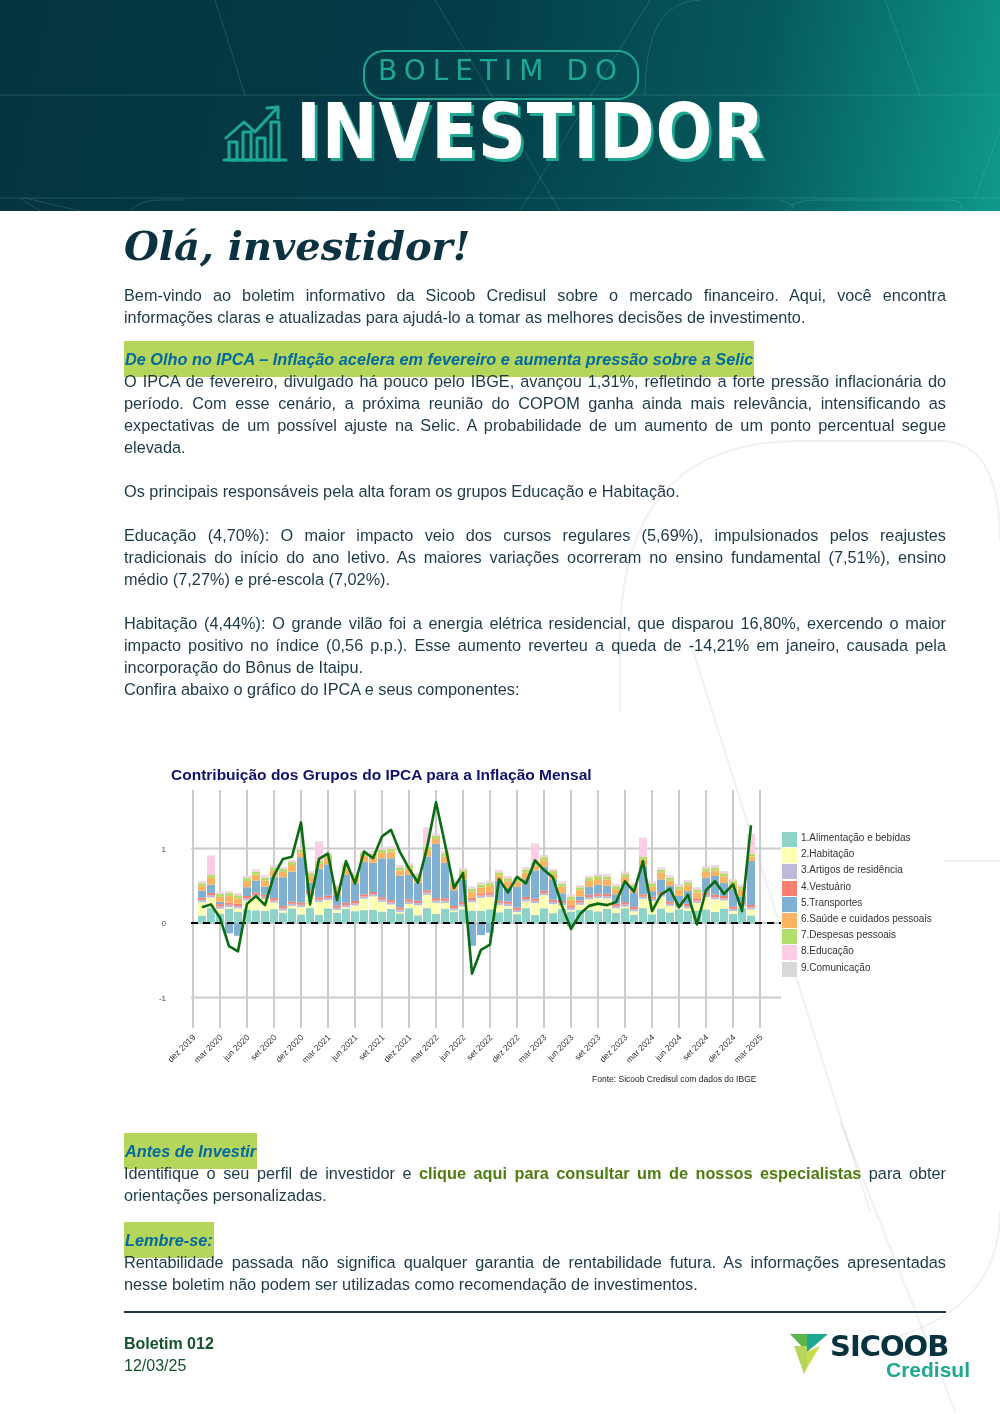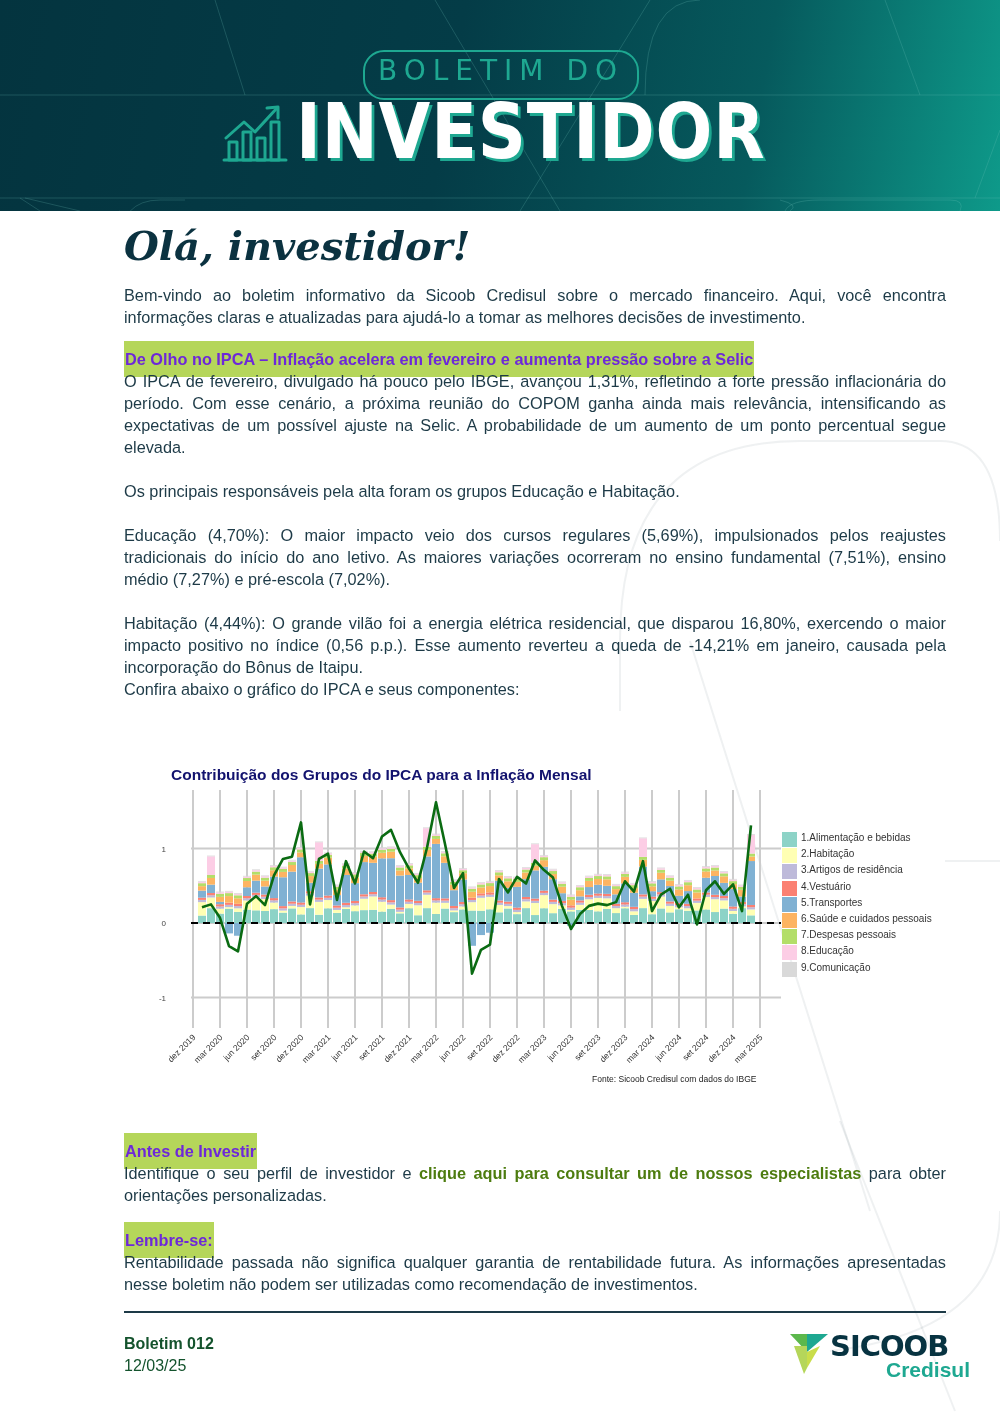--- a/index.html
+++ b/index.html
@@ -12,21 +12,21 @@
           border-radius: 21px; color: #1ea891; font-size: 28px; letter-spacing: 7px; text-align: center;
           line-height: 37px; font-family: "DejaVu Sans", sans-serif; font-weight: normal; }
   .big-title { position: absolute; left: 296px; top: 92px; font-family: "DejaVu Sans", sans-serif; font-weight: bold;
                font-size: 76px; color: #ffffff; letter-spacing: 1px; line-height: 80px;
                text-shadow: 3px 3px 0 #1ea891; transform: scaleX(0.88); transform-origin: left top; }
   .logo-icon { position: absolute; left: 222px; top: 102px; }
   .content { position: absolute; left: 124px; width: 822px; }
   .greeting { top: 222px; font-family: "DejaVu Serif", serif; font-style: italic; font-weight: bold; font-size: 40px;
               color: #0b3240; }
   p.body { font-size: 16.3px; line-height: 22px; color: #1d3a47; text-align: justify; font-family: "Liberation Sans", sans-serif; }
-  .hl { background: #b5d65a; font-weight: bold; color: #6d28d9; padding: 9px 1px; }
+  .hl { background: #b5d65a; font-style: italic; font-weight: bold; color: #0369a1; padding: 9px 1px; }
   .link { color: #4d7c0f; font-weight: bold; cursor: pointer; }
   .chart-box { position: absolute; left: 156px; top: 760px; width: 640px; height: 330px; }
   .chart-title { position: absolute; left: 15px; top: 6px; font-size: 15.5px; font-weight: bold; color: #12126e; }
   .legend { position: absolute; left: 782px; top: 832px; width: 160px; }
   .legend-item { display: flex; height: 16.2px; font-size: 10px; color: #333; }
   .swatch { width: 15px; height: 15px; margin-right: 4px; flex: none; }
   .source { position: absolute; left: 592px; top: 1074px; font-size: 8.5px; color: #222; text-align: center; }
   .divider { position: absolute; left: 124px; top: 1311px; width: 822px; height: 2px; background: #1d3a47; }
   .footer-l { position: absolute; left: 124px; top: 1333px; font-size: 16px; color: #14532d; line-height: 22px; }
   .footer-l b { font-weight: bold; }

